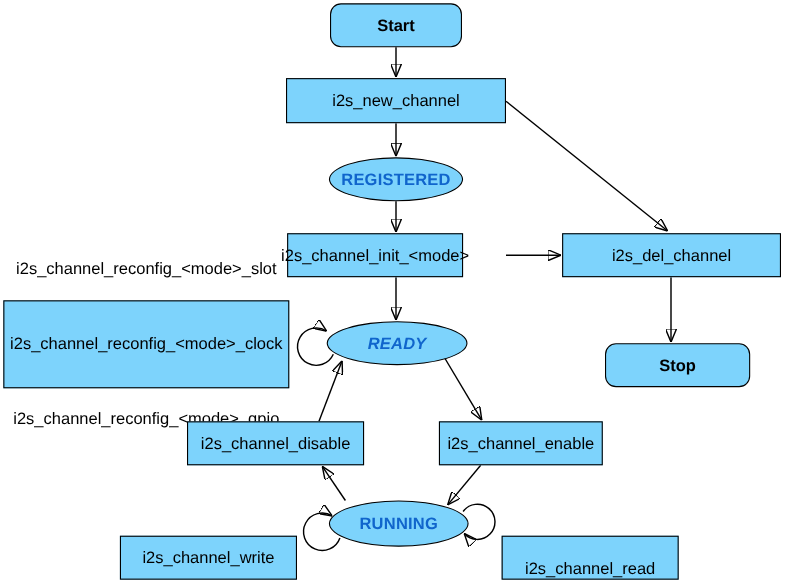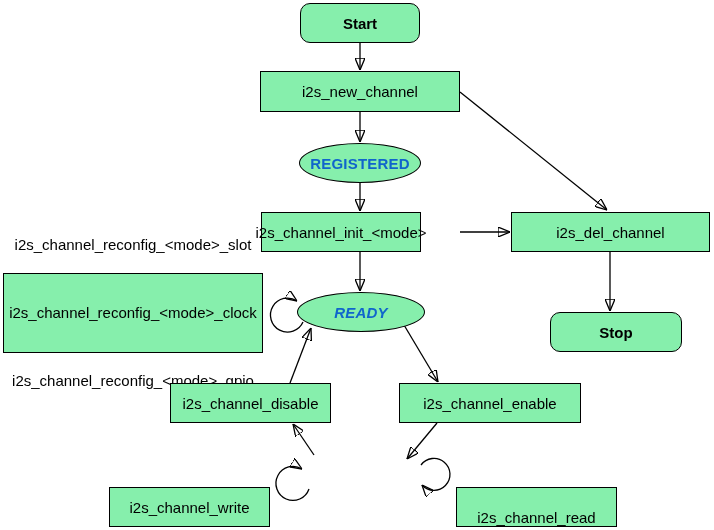--- a/index.html
+++ b/index.html
@@ -10,39 +10,39 @@
     font-family:"Liberation Sans","DejaVu Sans",sans-serif;
     overflow:hidden;
   }
   .edges{position:absolute;left:0;top:0;width:714px;height:530px;}
   .edges path,.edges line{stroke:#000;stroke-width:1.3;fill:none;}
   .node{
     position:absolute;
     display:flex;align-items:center;justify-content:center;
     box-sizing:border-box;
     border:1.3px solid #000;
-    background:#86efac;
+    background:#7dd3fc;
     font-size:15px;color:#000;
     text-align:center;
     white-space:nowrap;
   }
   .terminal{border-radius:10px;font-weight:bold;}
   .ellipse{border-radius:50%;font-weight:bold;color:#1065cc;letter-spacing:0.2px;}
   .multiline{flex-direction:column;line-height:20px;}
   
   #n-start   {left:300px;top:3px;  width:120px;height:40px;}
   #n-new     {left:260px;top:71px; width:200px;height:41px;}
   #n-reg     {left:299px;top:143px;width:122px;height:40px;}
   #n-init    {left:261px;top:212px;width:160px;height:40px;}
   #n-del     {left:511px;top:212px;width:199px;height:40px;}
   #n-stop    {left:550px;top:312px;width:132px;height:40px;}
   #n-ready   {left:297px;top:292px;width:128px;height:40px;font-style:italic;}
   #n-reconf  {left:3px;  top:273px;width:260px;height:80px;gap:48px;}
   #n-disable {left:170px;top:383px;width:161px;height:40px;}
-  #n-enable  {left:399px;top:383px;width:182px;height:40px;}
+  #n-enable  {left:399px;top:383px;width:149px;height:40px;}
   #n-running {left:299px;top:455px;width:127px;height:42px;}
   #n-write   {left:109px;top:487px;width:161px;height:40px;}
   #n-read    {left:456px;top:487px;width:161px;height:40px;align-items:flex-end;}
 </style>
 </head>
 <body>
 
 <div class="canvas">
 
   <svg class="edges" width="714" height="530" viewBox="0 0 714 530" xmlns="http://www.w3.org/2000/svg">
@@ -102,20 +102,23 @@
   </div>
 
   <div id="n-disable" class="node">
     <span>i2s_channel_disable</span>
   </div>
 
   <div id="n-enable" class="node">
     <span>i2s_channel_enable</span>
   </div>
 
+  <div id="n-running" class="node ellipse">
+    <span>RUNNING</span>
+  </div>
 
   <div id="n-write" class="node">
     <span>i2s_channel_write</span>
   </div>
 
   <div id="n-read" class="node">
     <span>i2s_channel_read</span>
   </div>
 
 </div>

